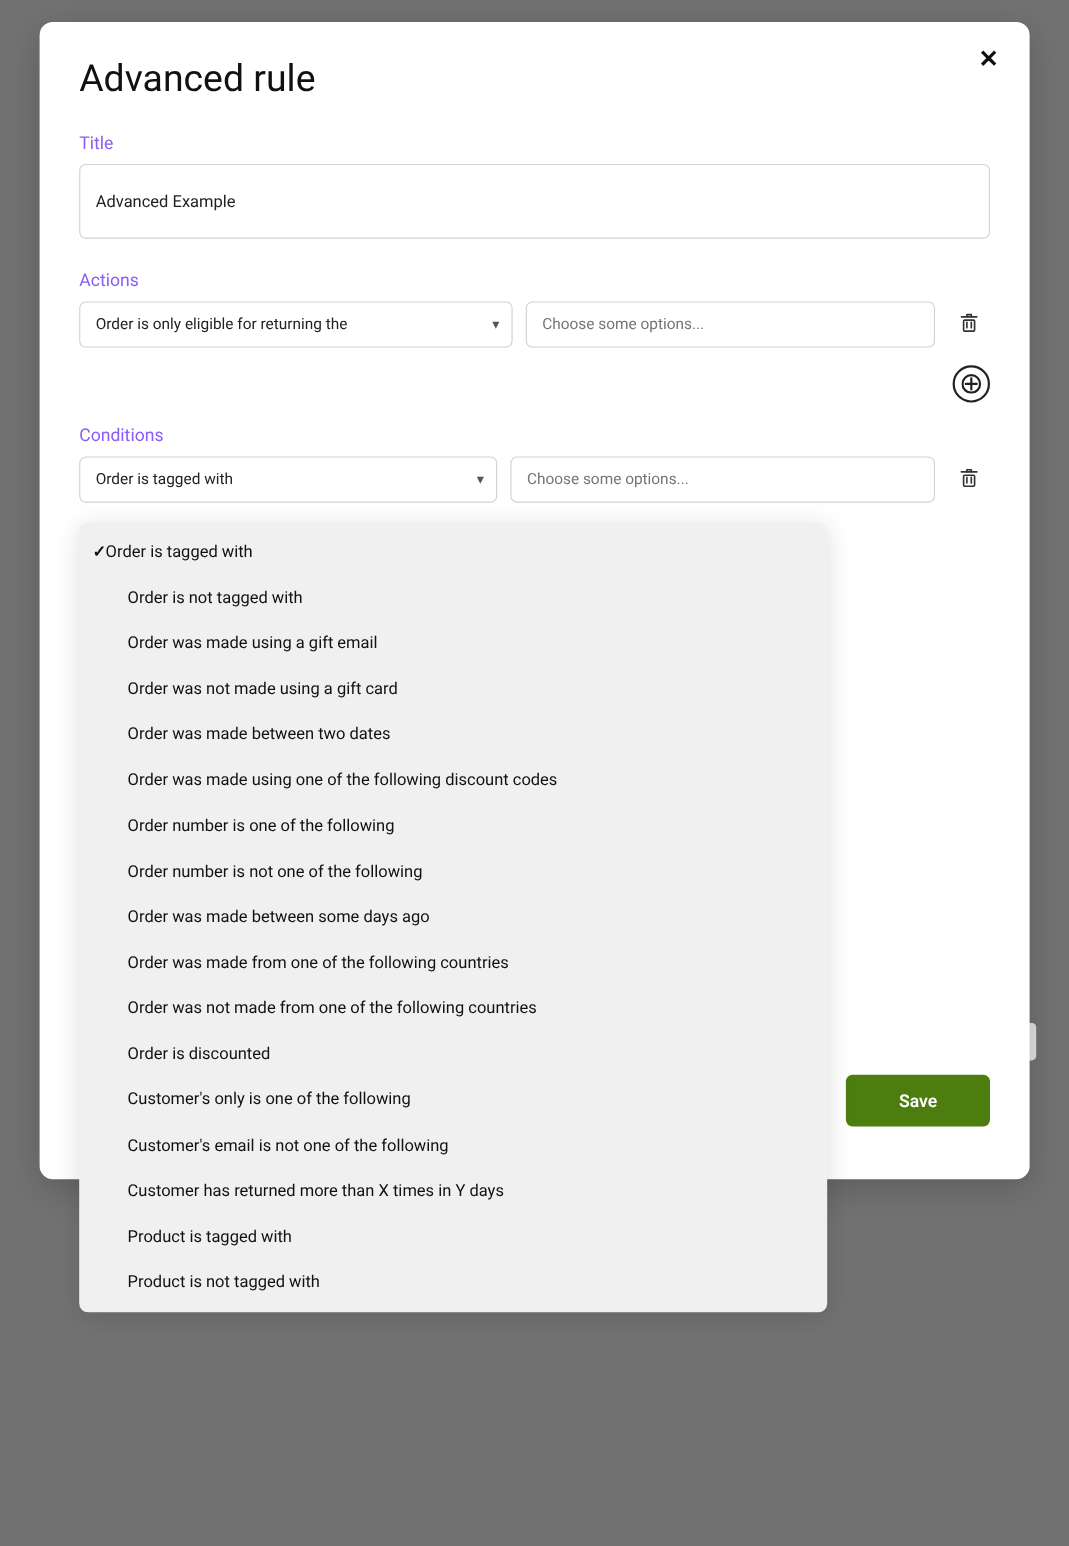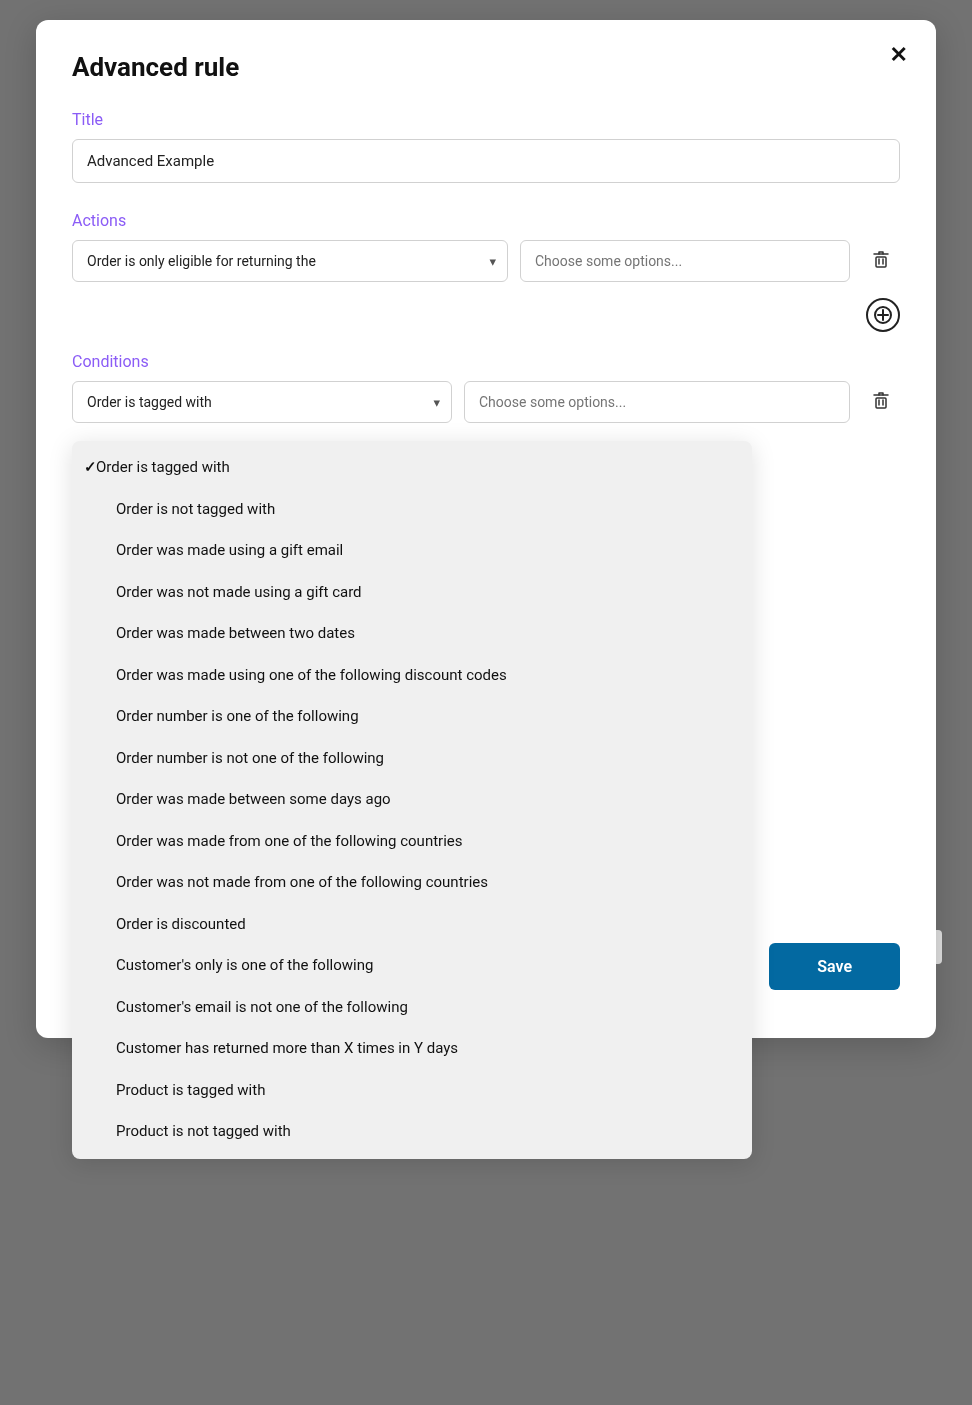--- a/index.html
+++ b/index.html
@@ -51,58 +51,58 @@
       border: none;
       cursor: pointer;
       font-size: 22px;
       font-weight: bold;
       color: #111;
       line-height: 1;
       padding: 4px;
     }
 
     .modal-title {
-      font-size: 26px;
-      font-weight: 700;
+      font-size: 34px;
+      font-weight: 400;
       color: #111;
       margin-bottom: 28px;
     }
 
     .section-label {
       font-size: 16px;
       font-weight: 400;
       color: #8b5cf6;
       margin-bottom: 10px;
     }
 
     .title-input {
       width: 100%;
       border: 1.5px solid #d1d1d1;
       border-radius: 6px;
-      padding: 12px 14px;
+      padding: 24px 14px;
       font-size: 15px;
       color: #222;
       outline: none;
       margin-bottom: 28px;
     }
 
     .actions-section {
       margin-bottom: 20px;
     }
 
     .action-row {
       display: flex;
       align-items: center;
       gap: 12px;
       margin-bottom: 16px;
     }
 
     .action-select-wrapper {
       position: relative;
-      width: 436px;
+      width: 394px;
       min-width: 320px;
     }
 
     .action-select-wrapper select {
       width: 100%;
       border: 1.5px solid #d1d1d1;
       border-radius: 6px;
       padding: 12px 36px 12px 14px;
       font-size: 14px;
       color: #222;
@@ -174,21 +174,21 @@
       border: 1.5px solid #d1d1d1;
       border-radius: 6px;
       padding: 12px 14px;
       font-size: 14px;
       color: #aaa;
       flex: 1;
       outline: none;
     }
 
     .save-btn {
-      background: #0369a1;
+      background: #4d7c0f;
       color: #fff;
       border: none;
       border-radius: 6px;
       padding: 14px 48px;
       font-size: 16px;
       font-weight: 600;
       cursor: pointer;
       margin-left: auto;
       display: block;
     }

